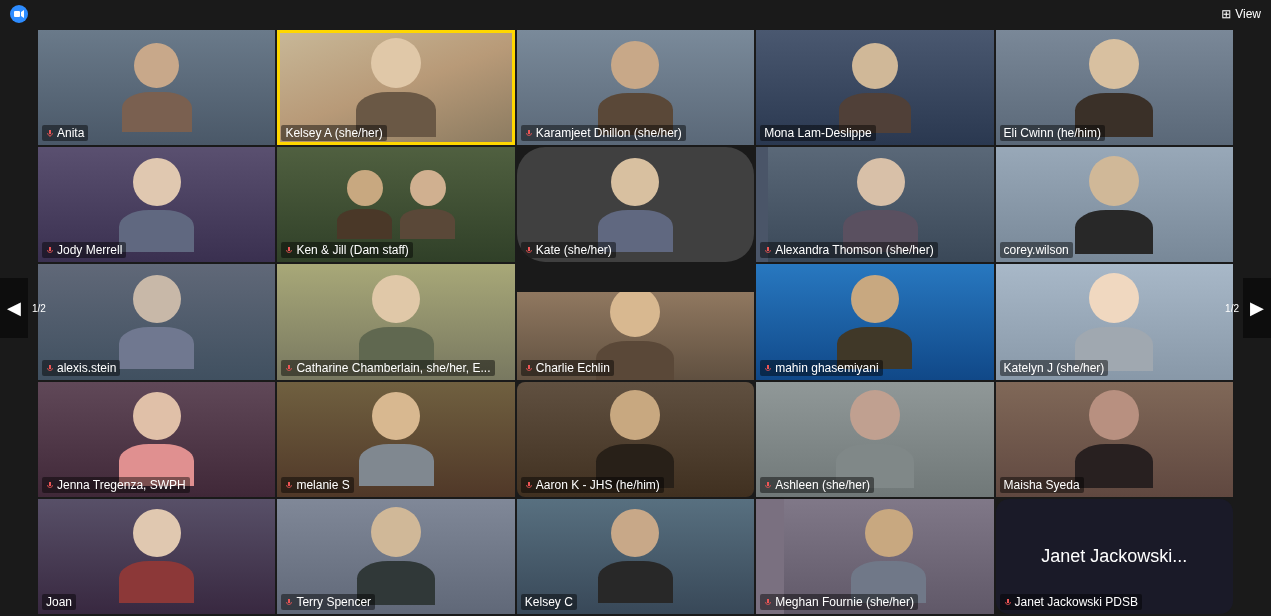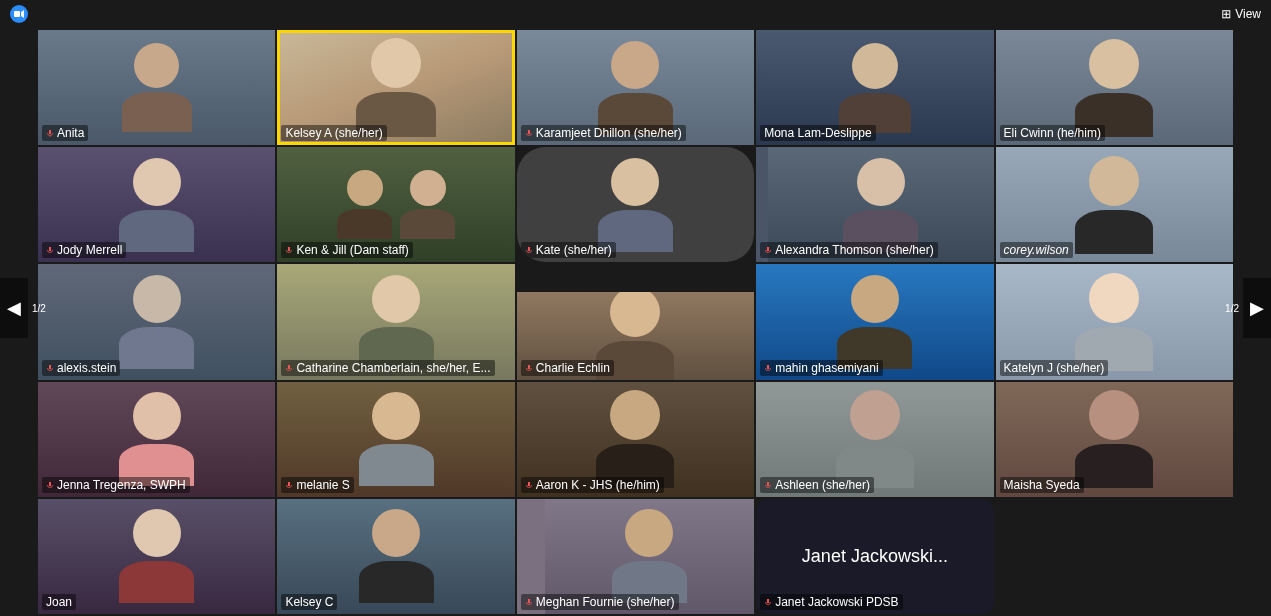--- a/index.html
+++ b/index.html
@@ -131,29 +131,29 @@
     
     .cell-anita { background: #4a5568; }
     .cell-kelsey-a { background: #c8a882; }
     .cell-karamjeet { background: #6b7280; }
     .cell-mona { background: #374151; }
     .cell-eli { background: #6b7280; }
     .cell-jody { background: #4a4060; }
     .cell-ken { background: #3d4a30; }
     .cell-kate { background: #404040; border-radius: 28px; }
     .cell-alexandra { background: #4a5568; padding-left: 12px; }
-    .cell-corey { background: #8a9bb0; font-style: italic; }
+    .cell-corey { background: #8a9bb0; }
     .cell-alexis { background: #5a6070; }
     .cell-catharine { background: #a0a070; }
     .cell-charlie { background: #8a7060; margin-top: 28px; }
     .cell-mahin { background: #2060a0; }
     .cell-katelyn { background: #9ab0c8; }
     .cell-jenna { background: #5a4060; }
     .cell-melanie { background: #6a5a40; }
-    .cell-aaron { background: #6d28d9; }
+    .cell-aaron { background: #6d28d9; border-radius: 8px; }
     .cell-ashleen { background: #8a9090; }
     .cell-maisha { background: #7a6050; }
     .cell-joan { background: #504050; }
     .cell-terry { background: #7a8090; }
     .cell-kelsey-c { background: #506070; }
     .cell-meghan { background: #7a7080; padding-left: 28px; }
     .cell-janet { background: #1a1a2a; border-radius: 13px; }
 
     
     .janet-text {
@@ -516,20 +516,35 @@
       <div style="text-align:center;">
         <div style="width:48px;height:48px;border-radius:50%;background:#e0c8b0;margin:0 auto 4px;"></div>
         <div style="width:75px;height:42px;border-radius:40% 40% 0 0;background:#8c3838;margin:0 auto;"></div>
       </div>
     </div>
     <div class="name-label">
       <span>Joan</span>
     </div>
   </div>
 
+  <div class="video-cell cell-terry">
+    <div style="width:100%;height:100%;background:linear-gradient(180deg,#808898 0%,#606878 100%);display:flex;align-items:center;justify-content:center;">
+      <div style="text-align:center;">
+        <div style="width:50px;height:50px;border-radius:50%;background:#d0b898;margin:0 auto 4px;"></div>
+        <div style="width:78px;height:44px;border-radius:40% 40% 0 0;background:#303838;margin:0 auto;"></div>
+      </div>
+    </div>
+    <div class="name-label">
+      <svg class="mic-icon" viewBox="0 0 8 8">
+          <path d="M3 1h2v4H3z" fill="#e55"></path>
+          <path d="M1.5 4a2.5 2.5 0 005 0" stroke="#e55" fill="none" stroke-width="0.8"></path>
+        </svg>
+      <span>Terry Spencer</span>
+    </div>
+  </div>
 
   <div class="video-cell cell-kelsey-c">
     <div style="width:100%;height:100%;background:linear-gradient(180deg,#587080 0%,#384858 100%);display:flex;align-items:center;justify-content:center;">
       <div style="text-align:center;">
         <div style="width:48px;height:48px;border-radius:50%;background:#c8a888;margin:0 auto 4px;"></div>
         <div style="width:75px;height:42px;border-radius:40% 40% 0 0;background:#282828;margin:0 auto;"></div>
       </div>
     </div>
     <div class="name-label">
       <span>Kelsey C</span>

